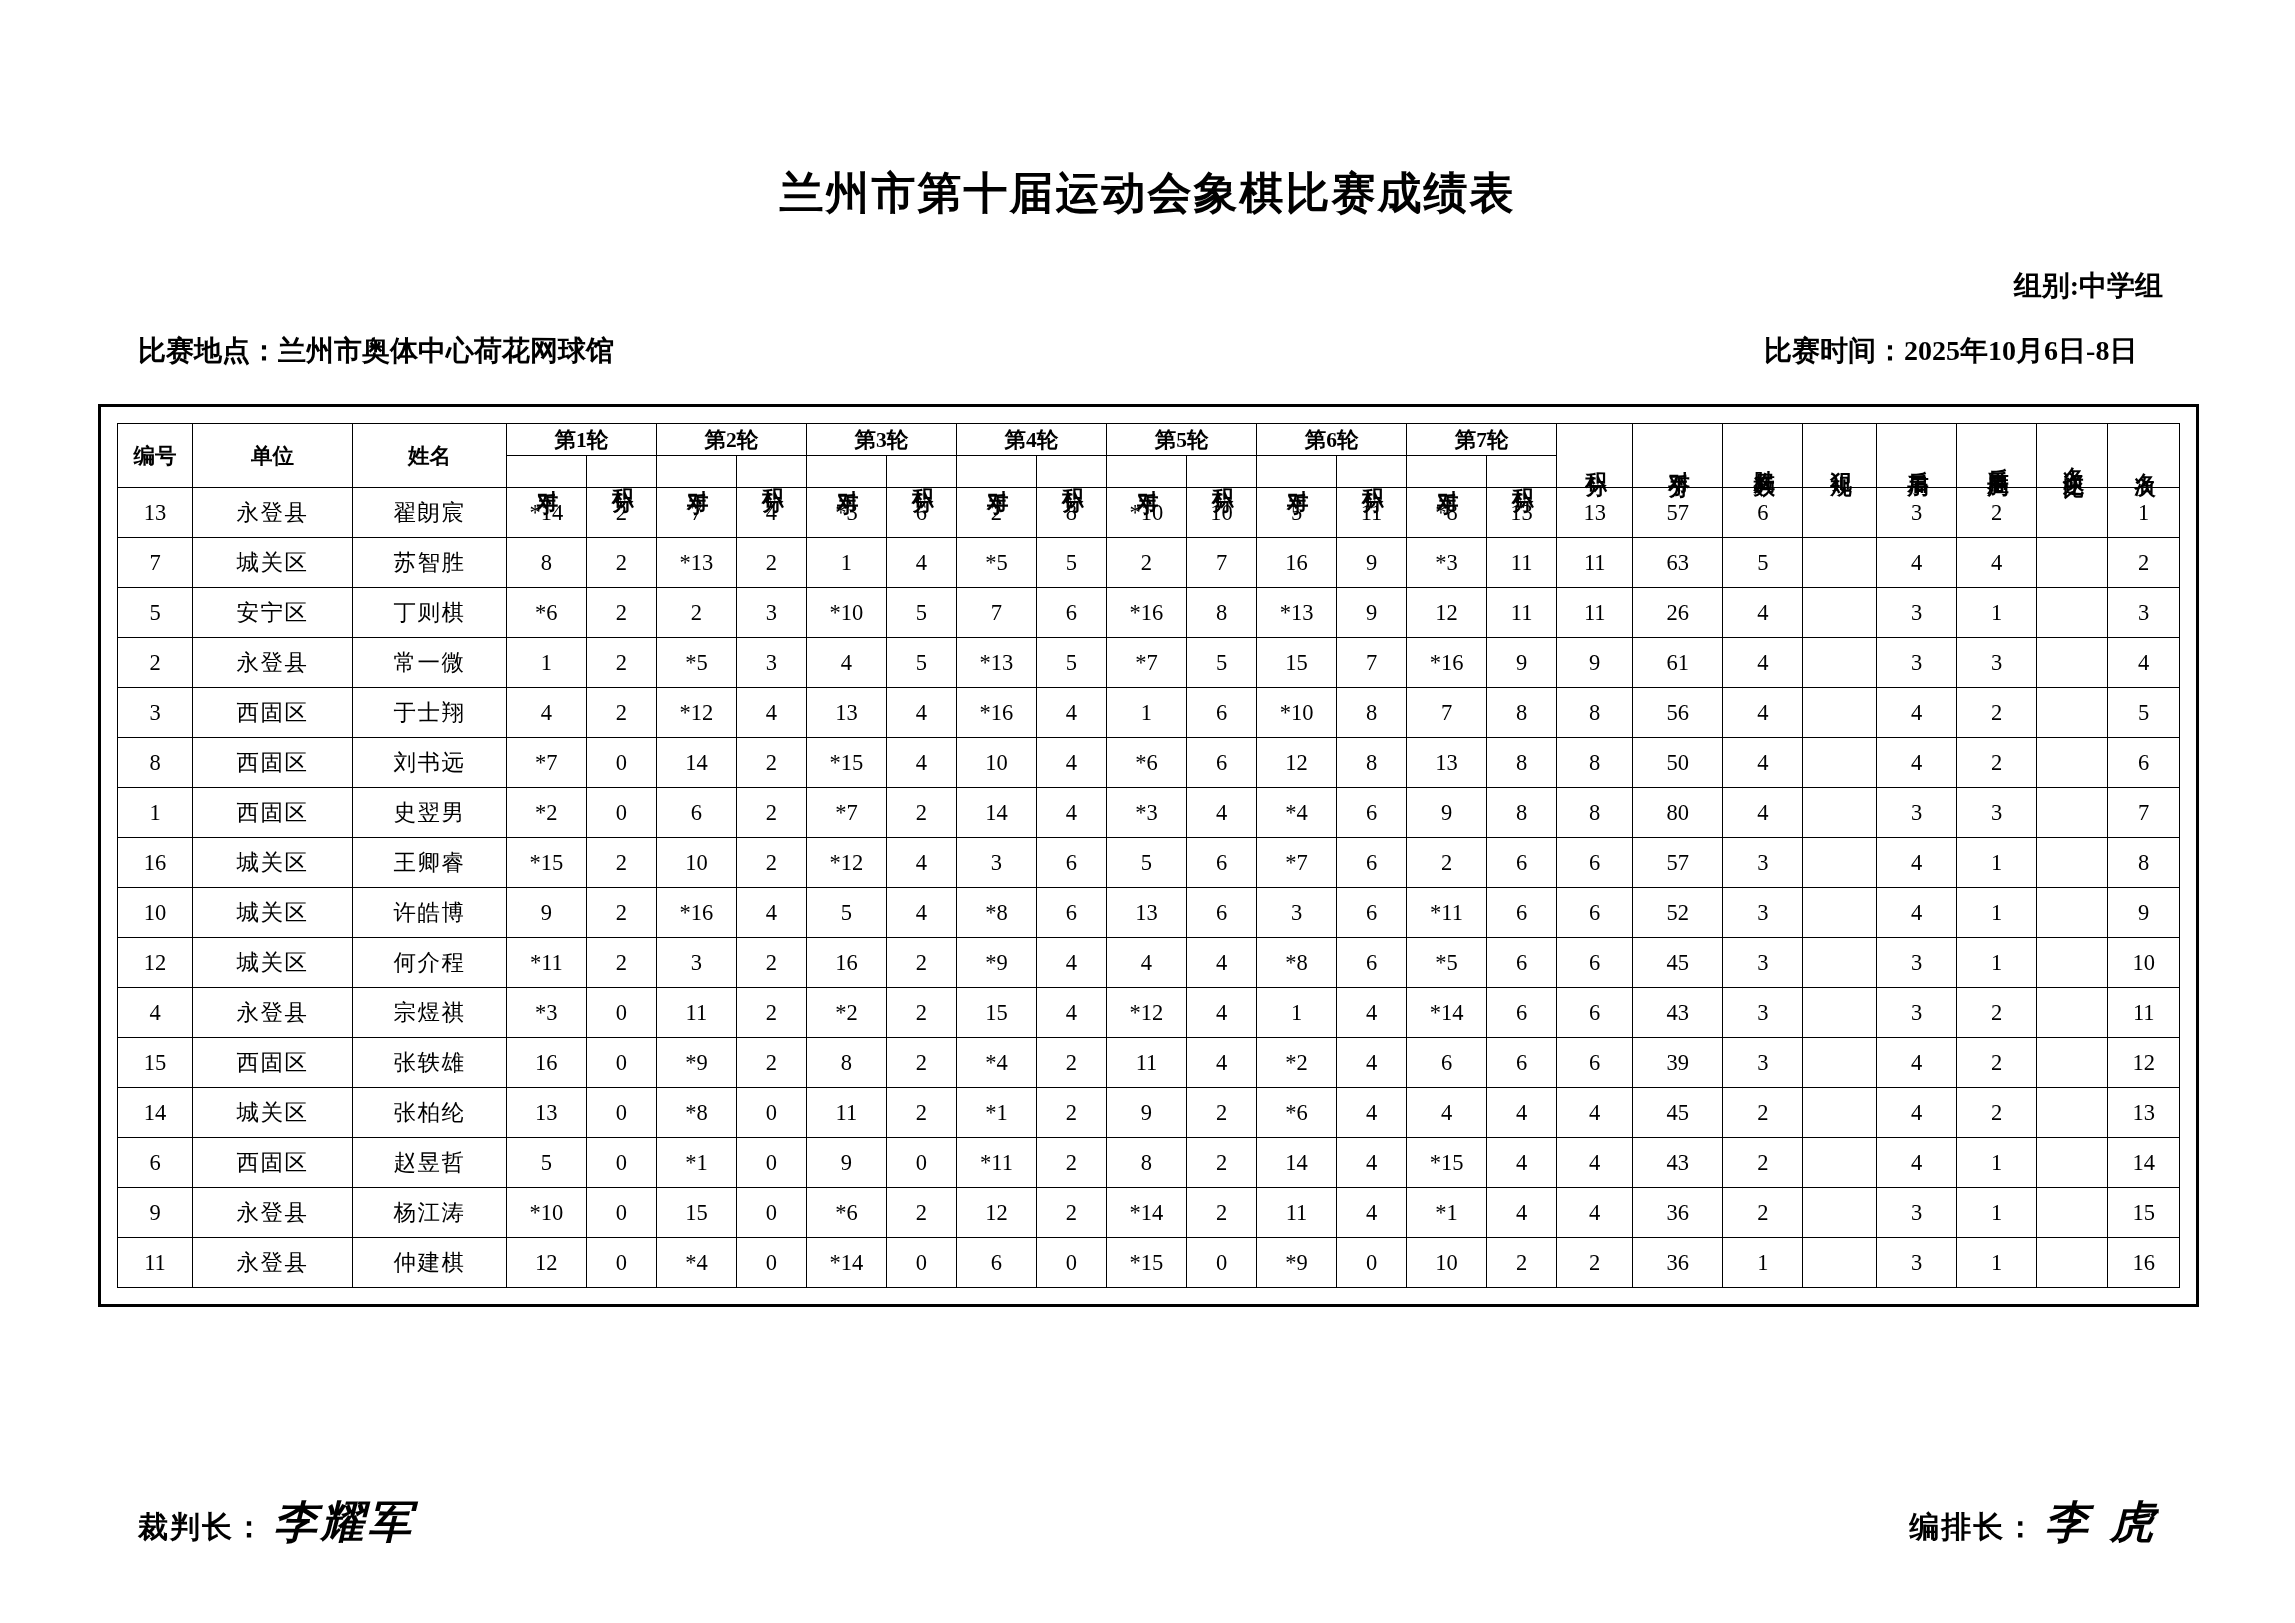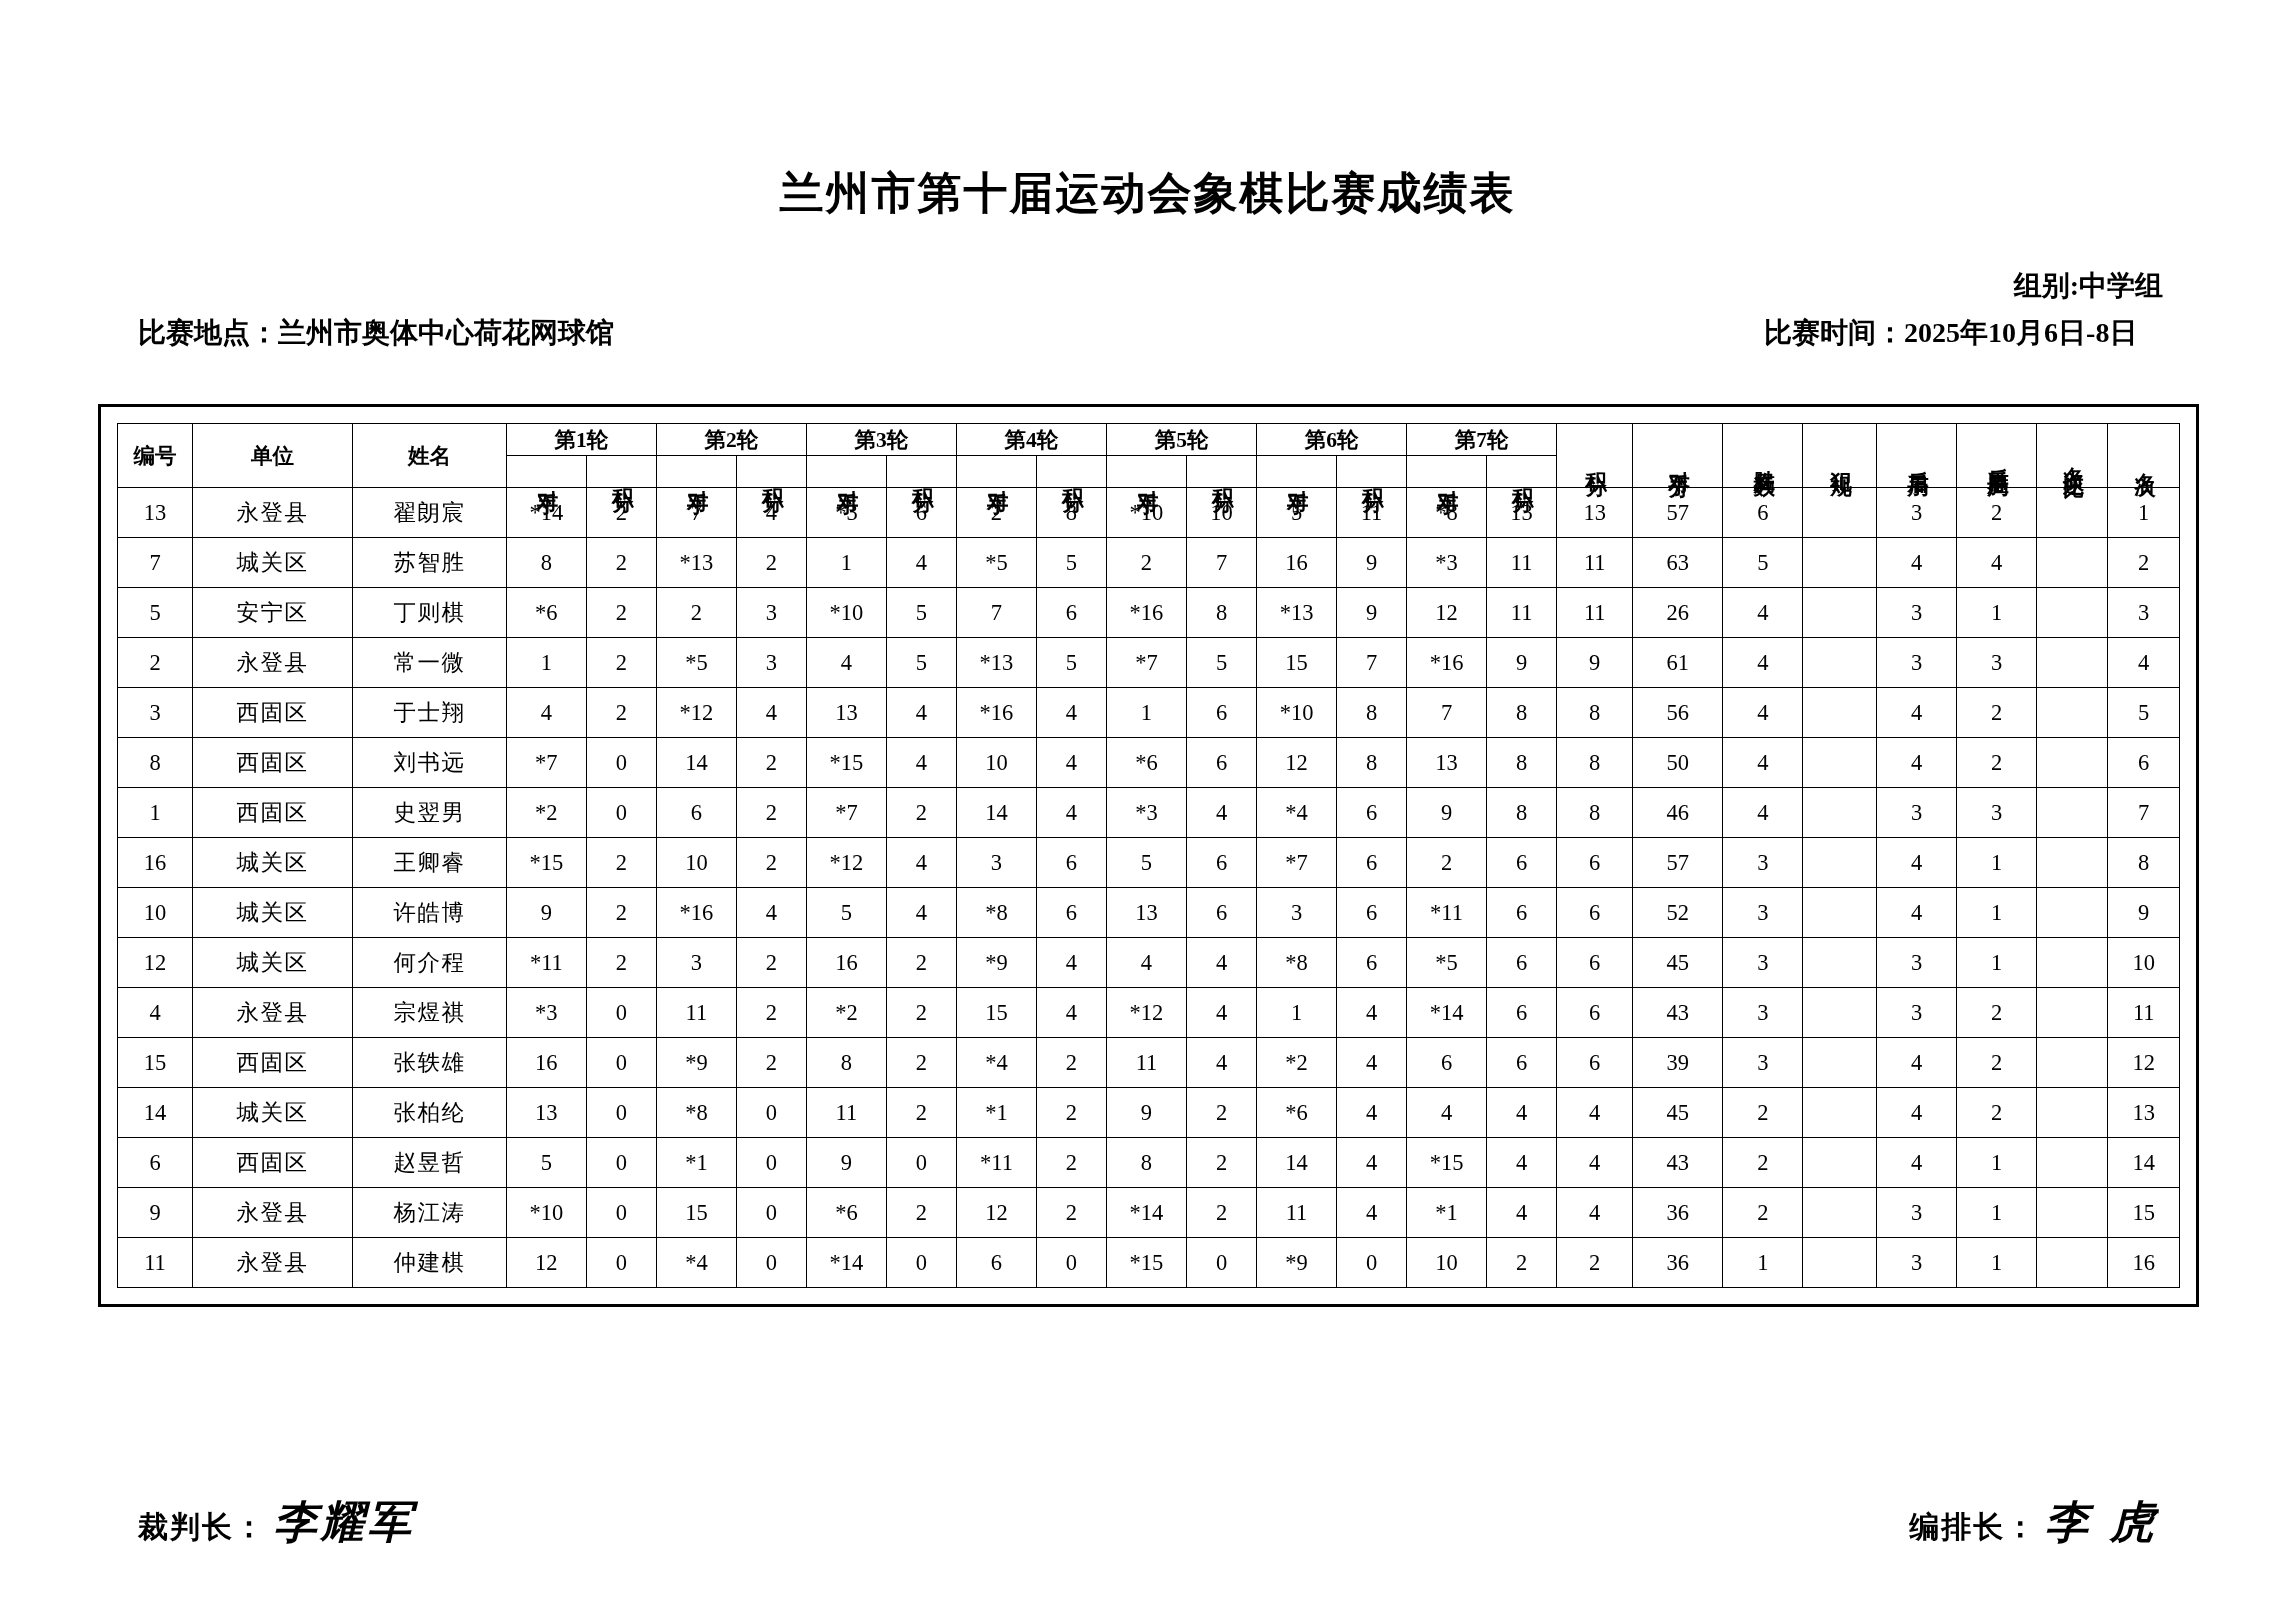--- a/index.html
+++ b/index.html
@@ -44,21 +44,21 @@
     text-align: right;
   }
   .meta-line {
     font-size: 28px;
     font-weight: bold;
     line-height: 1.05;
     font-family: "Liberation Serif", "DejaVu Serif", serif;
     white-space: nowrap;
   }
   .meta-line.row2 {
-    margin-top: 18px;
+    margin-top: 36px;
     display: flex;
     justify-content: space-between;
     align-items: baseline;
   }
   .meta-right {
     font-size: 28px;
     font-weight: bold;
     font-family: "Liberation Serif", "DejaVu Serif", serif;
     white-space: nowrap;
     padding-right: 25.6px;
@@ -407,21 +407,21 @@
             <td>2</td>
             <td>14</td>
             <td>4</td>
             <td>*3</td>
             <td>4</td>
             <td>*4</td>
             <td>6</td>
             <td>9</td>
             <td>8</td>
             <td>8</td>
-            <td>46</td>
+            <td>80</td>
             <td>4</td>
             <td></td>
             <td>3</td>
             <td>3</td>
             <td></td>
             <td class="cell-rank-final">7</td>
           </tr>
           <tr>
             <td class="cell-id">16</td>
             <td class="cell-unit">城关区</td>

